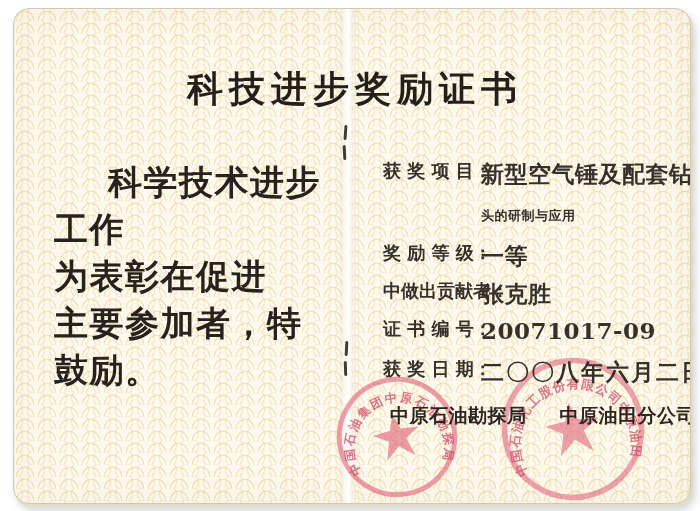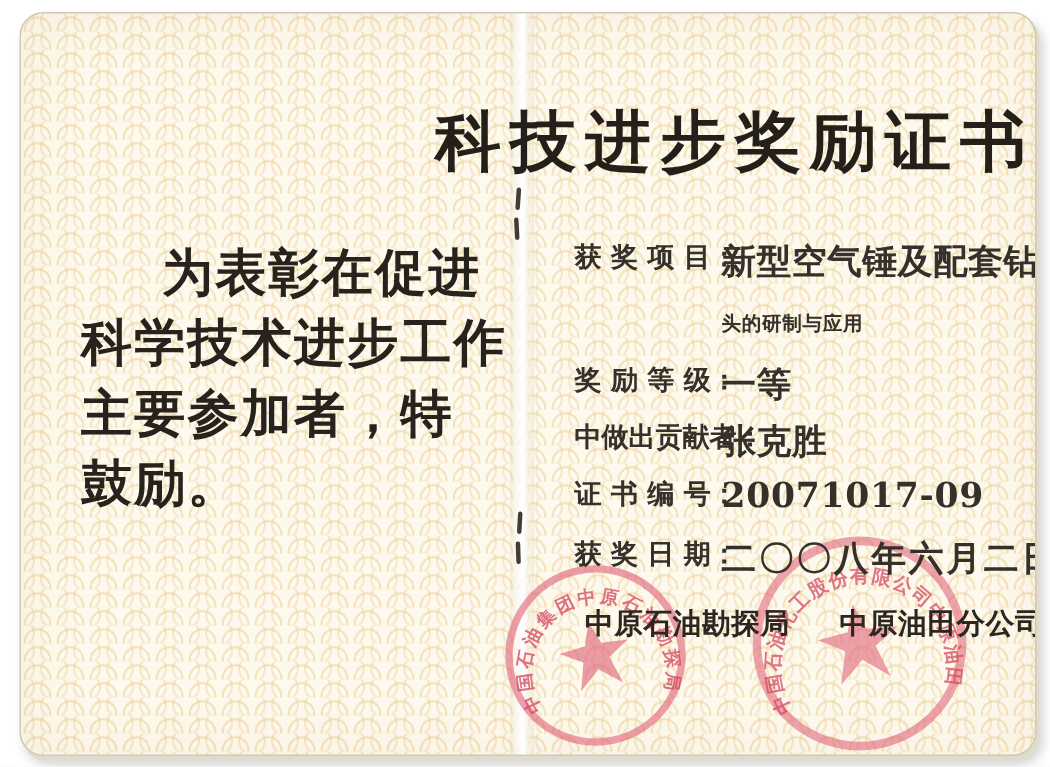--- a/index.html
+++ b/index.html
@@ -24,22 +24,22 @@
     background:linear-gradient(90deg, rgba(170,140,80,0.10) 0%, rgba(255,255,255,0.95) 48%, rgba(255,255,255,0.95) 55%, rgba(170,140,80,0.12) 100%);
   }
   .stitch{
     position:absolute;width:3px;height:15px;background:#433c33;border-radius:2px;z-index:6;
   }
   .stitch.s1{left:330px;top:116px;transform:rotate(4deg);}
   .stitch.s2{left:329px;top:136px;transform:rotate(-3deg);}
   .stitch.s3{left:331px;top:332px;transform:rotate(3deg);}
   .stitch.s4{left:330px;top:352px;transform:rotate(-2deg);}
   .title{
-    position:absolute;top:56px;left:0;width:100%;text-align:right;z-index:2;
-    font-size:44px;font-weight:bold;color:#241f19;letter-spacing:6px;padding-left:6px;box-sizing:border-box;
+    position:absolute;top:56px;left:0;width:100%;text-align:center;z-index:2;
+    font-size:36px;font-weight:bold;color:#241f19;letter-spacing:6px;padding-left:6px;box-sizing:border-box;
   }
   .motto{
     position:absolute;left:40px;top:150px;width:300px;z-index:2;
     font-size:34px;line-height:47px;font-weight:bold;color:#27221c;letter-spacing:1.5px;
   }
   .motto .line:first-child{text-indent:54px;}
   .right-page{
     position:absolute;left:369px;top:0;width:300px;z-index:3;
   }
   .field-row{position:absolute;left:0;width:300px;}
@@ -76,22 +76,22 @@
 
   <div class="spine"></div>
   <div class="stitch s1"></div>
   <div class="stitch s2"></div>
   <div class="stitch s3"></div>
   <div class="stitch s4"></div>
 
   <div class="title">科技进步奖励证书</div>
 
   <div class="motto">
+    <div class="line">科学技术进步工作</div>
     <div class="line">为表彰在促进</div>
-    <div class="line">科学技术进步工作</div>
     <div class="line">主要参加者，特</div>
     <div class="line">鼓励。</div>
   </div>
 
   <div class="right-page">
     <div class="field-row row1">
       <span class="f-label">获 奖 项 目：</span>
       <span class="f-value">新型空气锤及配套钻</span>
       <span class="f-value2">头的研制与应用</span>
     </div>

